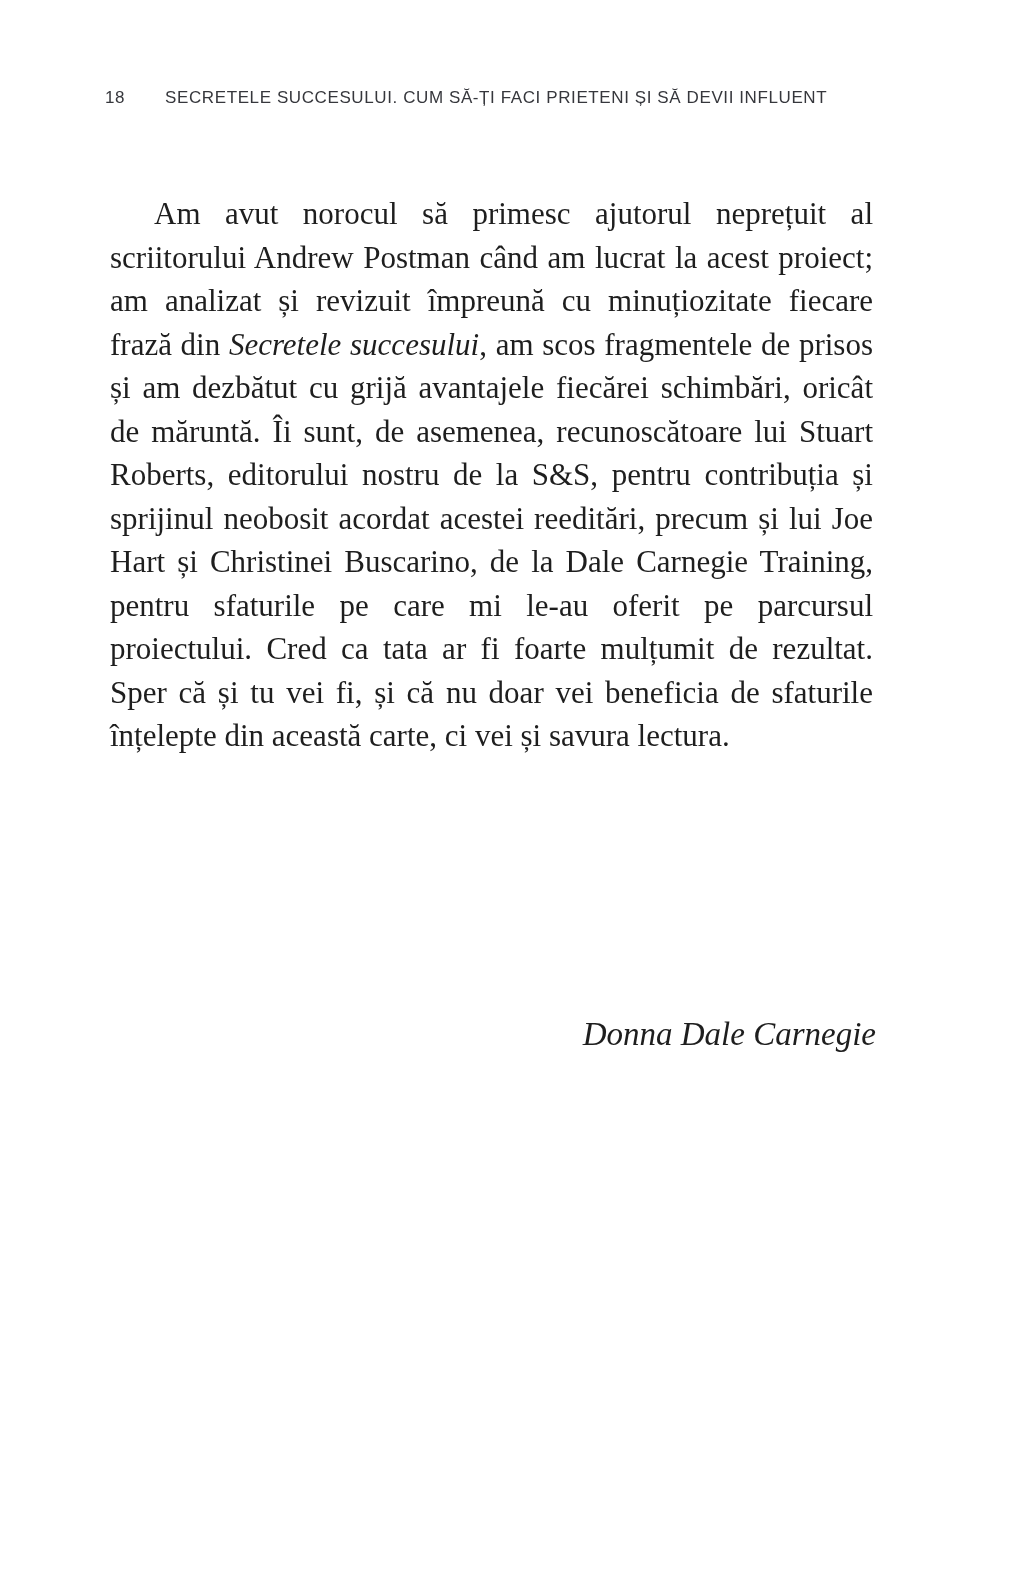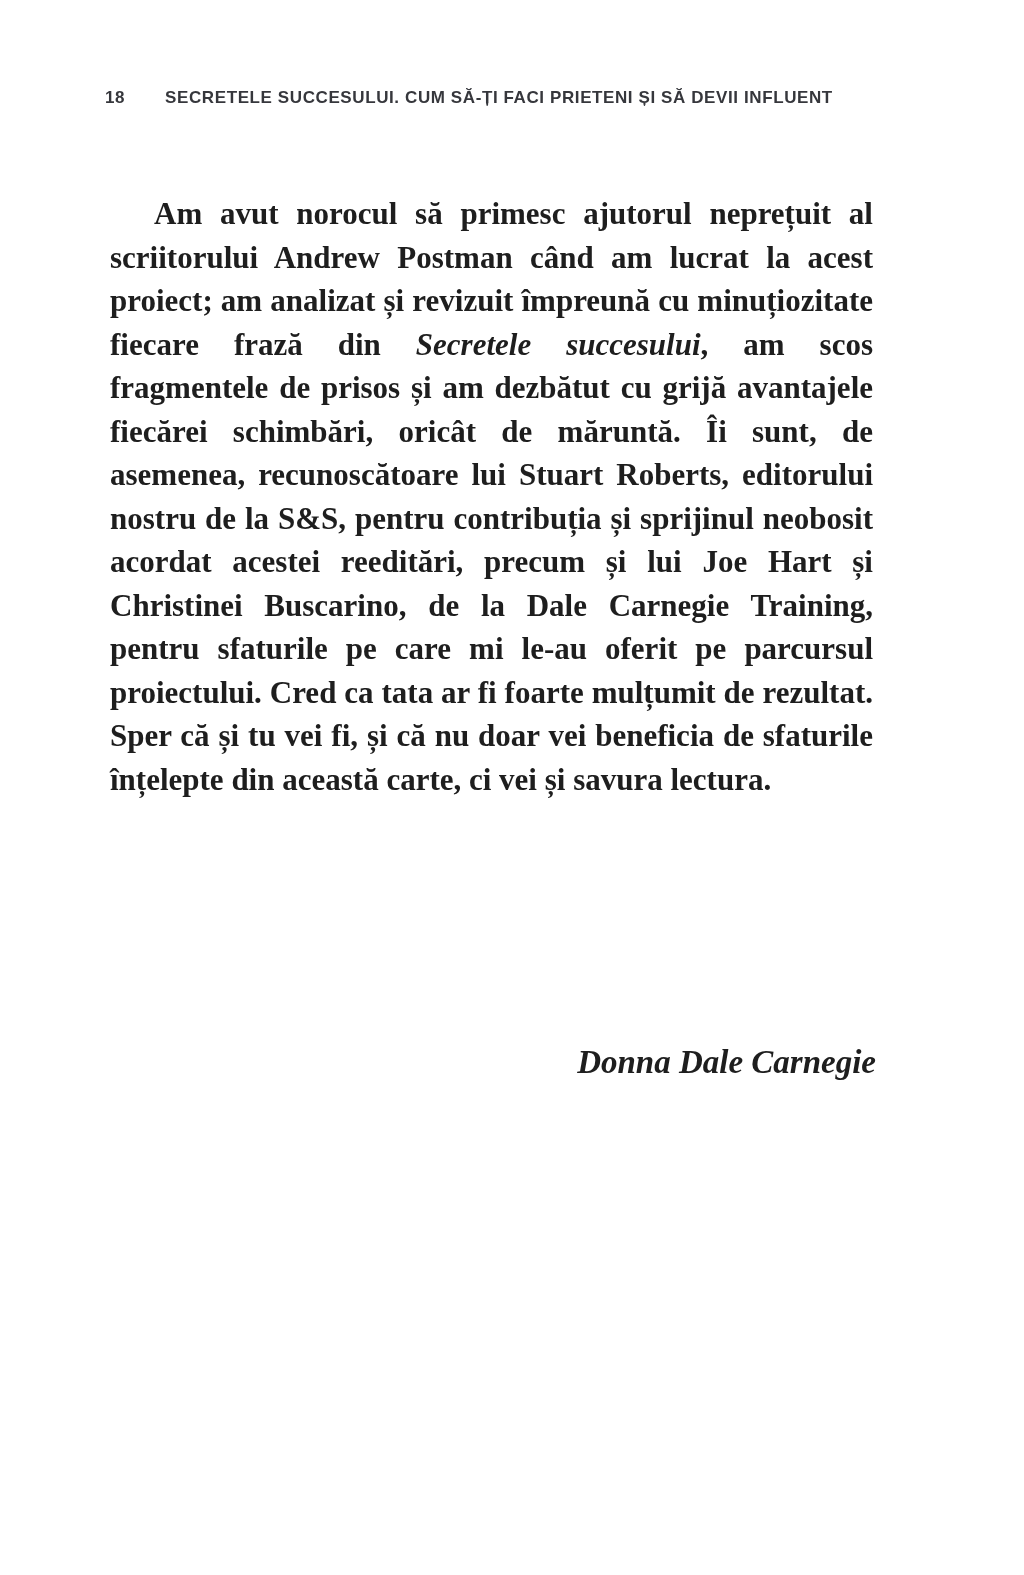--- a/index.html
+++ b/index.html
@@ -6,21 +6,20 @@
     margin: 0;
     padding: 0;
     background: #ffffff;
   }
   .page {
     position: relative;
     width: 1024px;
     height: 1130px;
     background: var(--bg-color, #ffffff);
     overflow: hidden;
-    font-weight: bold;
   }
   .running-head {
     position: absolute;
     top: 88px;
     left: 105px;
     right: 146px;
     display: flex;
     align-items: baseline;
     font-family: "Liberation Sans", sans-serif;
     font-size: 17px;
@@ -49,21 +48,21 @@
     margin: 0;
   }
   .para.indent {
     text-indent: 44px;
   }
   .para em {
     font-style: italic;
   }
   .signature {
     position: absolute;
-    top: 1040px;
+    top: 1012px;
     right: 148px;
     font-family: "Liberation Serif", serif;
     font-style: italic;
     font-size: 33px;
     line-height: 44px;
     color: var(--text-color, #1e1e1e);
   }
 </style>
 </head>
 <body>

